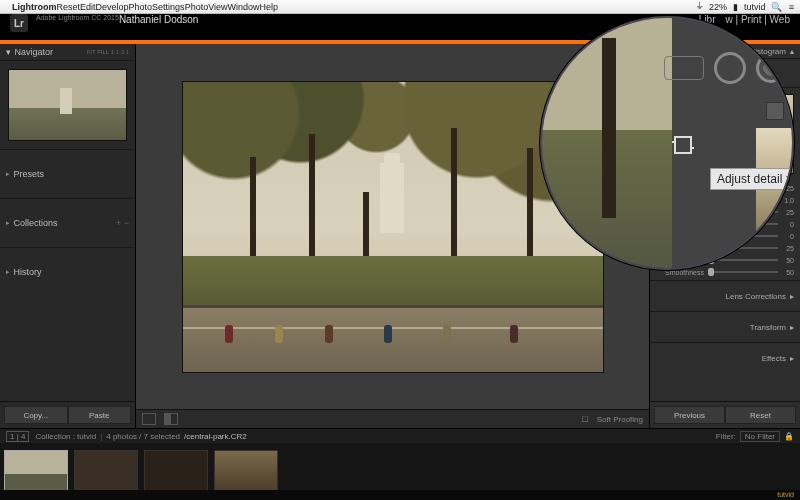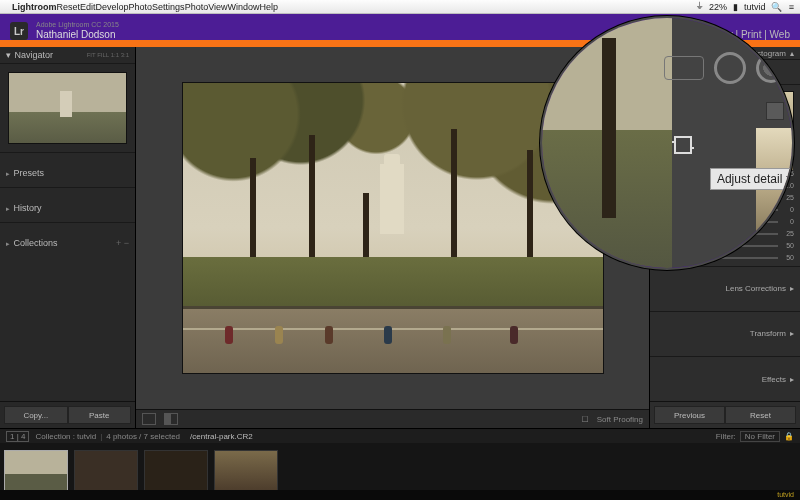--- a/index.html
+++ b/index.html
@@ -1,35 +1,35 @@
 <!DOCTYPE html>
 <html><head>
 <meta charset="utf-8">
 <style>
 html,body{margin:0;padding:0;width:800px;height:500px;background:#000;font-family:"Helvetica Neue",Arial,sans-serif;overflow:hidden;font-size:10px;color:#aaa}
 .mac-bar{height:13px;background:linear-gradient(#fdfdfd,#e8e8e8);border-bottom:1px solid #bdbdbd;display:flex;align-items:center;padding:0 6px;color:#222;font-size:9px}
 .mac-bar .apple{font-size:10px;margin-right:6px}
 .mac-bar .mb-item{}
 .mac-bar .mb-right{margin-left:auto;display:flex;align-items:center;gap:6px}
 .lr{height:487px;background:#1a1a1a;display:flex;flex-direction:column}
-.lr-header{height:26px;background:#4c1d95;border-bottom:7px solid #f97316;display:flex;align-items:flex-end;padding:0 10px}
+.lr-header{height:26px;background:#000000;border-bottom:4px solid #f97316;display:flex;align-items:flex-start;padding:0 10px}
 .lr-logo{width:18px;height:18px;background:#2a2a2a;border-radius:3px;display:flex;align-items:center;justify-content:center;color:#c9c9c9;font-size:10px;font-weight:600;margin-right:8px}
-.lr-title{display:flex;flex-direction:column;line-height:1.1}
+.lr-title{display:flex;flex-direction:row;line-height:1.1}
 .lr-title .sub{font-size:7px;color:#888}
 .lr-title .main{font-size:10px;color:#ddd}
 .lr-modules{margin-left:auto;display:flex;gap:10px;font-size:10px;color:#bbb}
 .lr-modules span{cursor:default}
 .lr-body{flex:1;display:flex;min-height:0}
 .lpanel{width:135px;background:#282828;border-right:1px solid #000;display:flex;flex-direction:column}
 .rpanel{width:150px;background:#2d2d2d;border-left:1px solid #000;display:flex;flex-direction:column}
 .center{flex:1;background:#3b3b3b;display:flex;flex-direction:column;min-width:0}
 .nav-head{height:16px;display:flex;align-items:center;padding:0 6px;color:#bbb;font-size:9px;border-bottom:1px solid #191919}
 .nav-thumb{margin:8px;height:70px;background:linear-gradient(180deg,#b8b29a 0,#b8b29a 55%,#6f7254 55%,#5a5c45 100%);border:1px solid #111;position:relative}
 .nav-thumb::after{content:"";position:absolute;left:44%;top:26%;width:12px;height:26px;background:#d4cdb8}
-.l-sec{height:16px;display:flex;align-items:flex-end;padding:9px 6px;color:#bbb;font-size:9px;border-top:1px solid #191919}
+.l-sec{height:16px;display:flex;align-items:center;padding:16px 6px;color:#bbb;font-size:9px;border-top:1px solid #191919}
 .l-sec .tri{margin-right:4px;font-size:7px;color:#888}
 .btnrow{margin-top:auto;display:flex;gap:0;padding:4px;border-top:1px solid #111}
 .btnrow .b{flex:1;height:16px;background:#3a3a3a;border:1px solid #222;display:flex;align-items:center;justify-content:center;font-size:8px;color:#bbb}
 .preview-wrap{flex:1;display:flex;align-items:center;justify-content:center;padding:10px}
 .preview{width:420px;height:290px;background:#73694f;position:relative;overflow:hidden;border:1px solid #111}
 .sky{position:absolute;inset:0;background:linear-gradient(180deg,#cfc9b4 0,#d8d1bc 50%,#cfc5aa 70%,#bfb893 100%)}
 .building{position:absolute;left:47%;top:28%;width:24px;height:70px;background:#e1dac4}
 .building::before{content:"";position:absolute;left:4px;top:-10px;width:16px;height:12px;background:#e1dac4;border-radius:3px 3px 0 0}
 .trees{position:absolute;left:0;right:0;top:0;height:60%;background:
  radial-gradient(circle at 12% 18%,#5b5a32 16%,transparent 17%),
@@ -53,21 +53,21 @@
 .rp-rect{width:26px;height:14px;border:1px solid #666;border-radius:3px}
 .detail-box{margin:6px;border:1px solid #111;background:#353535;height:78px;position:relative}
 .detail-box .crop{position:absolute;left:4px;top:6px;width:10px;height:10px;border:1px solid #ccc}
 .detail-box .zm{position:absolute;right:0;top:0;width:38px;height:78px;background:linear-gradient(#d4c9a8,#8a7c5c)}
 .sliders{padding:2px 6px;font-size:7px;color:#999}
 .sld{display:flex;align-items:center;height:12px}
 .sld .lab{width:48px;text-align:right;padding-right:4px}
 .sld .track{flex:1;height:2px;background:#555;position:relative}
 .sld .track::after{content:"";position:absolute;top:-3px;width:6px;height:8px;background:#aaa;border-radius:2px}
 .sld .val{width:16px;text-align:right}
-.rp-acc{height:14px;display:flex;align-items:center;justify-content:flex-end;padding:16px 6px;font-size:8px;color:#aaa;border-top:1px solid #191919}
+.rp-acc{height:14px;display:flex;align-items:center;justify-content:flex-end;padding:8px 6px;font-size:8px;color:#aaa;border-top:1px solid #191919}
 .statusbar{height:14px;background:#1d1d1d;border-top:1px solid #000;display:flex;align-items:center;padding:0 6px;font-size:8px;color:#888}
 .statusbar .sep{margin:0 4px;color:#555}
 .filmstrip{height:50px;background:#151515;display:flex;align-items:center;padding:4px;gap:6px}
 .fs-thumb{width:62px;height:42px;border:1px solid #333;background:#4a4030;position:relative}
 .fs-thumb.sel{border:1px solid #aaa}
 .magnifier{position:absolute;left:540px;top:16px;width:250px;height:250px;border-radius:50%;border:2px solid #4a4a4a;background:#4c1d95;overflow:hidden;box-shadow:0 0 0 1px #000}
 .magnifier .m-right{position:absolute;right:0;top:0;width:120px;height:250px;background:#434343}
 .magnifier .m-orig{position:absolute;right:6px;top:6px;font-size:14px;color:#cfcfcf}
 .magnifier .m-row{position:absolute;right:6px;top:34px;display:flex;gap:10px;align-items:center}
 .magnifier .m-rect{width:38px;height:22px;border:1px solid #777;border-radius:4px}
@@ -132,26 +132,26 @@
         <span>Navigator</span>
         <span style="margin-left:auto;font-size:6px;color:#666">FIT   FILL   1:1   3:1</span>
       </div>
       <div class="nav-thumb"></div>
       <div class="l-sec">
           <span class="tri">▸</span>
           <span>Presets</span>
         </div>
       <div class="l-sec">
           <span class="tri">▸</span>
-          <span>History</span>
+          <span>Collections</span>
+          <span style="margin-left:auto;color:#666">+ −</span>
         </div>
       <div class="l-sec">
           <span class="tri">▸</span>
-          <span>Collections</span>
-          <span style="margin-left:auto;color:#666">+ −</span>
+          <span>History</span>
         </div>
       <div class="btnrow">
         <div class="b">Copy...</div>
         <div class="b">Paste</div>
       </div>
     </div>
 
     <div class="center">
       <div class="preview-wrap">
         <div class="preview">
@@ -256,21 +256,21 @@
       </div>
     </div>
   </div>
 
   <div class="statusbar">
     <span style="border:1px solid #555;padding:0 3px;margin-right:6px">1 | 4</span>
     <span>Collection :</span>
     <span style="margin-left:2px">tutvid</span>
     <span class="sep">|</span>
     <span>4 photos / 7 selected</span>
-    <span style="margin-left:10px;color:#bbb">/central-park.CR2</span>
+    <span style="margin-left:4px;color:#bbb">/central-park.CR2</span>
     <span style="margin-left:auto">Filter:</span>
     <span style="margin-left:4px;border:1px solid #444;padding:0 4px">No Filter</span>
     <span style="margin-left:4px">🔒</span>
   </div>
 
   <div class="filmstrip">
     <div class="fs-thumb sel" style="background:linear-gradient(#b8b29a 55%,#5a5c45 55%)"></div>
     <div class="fs-thumb" style="background:#3a2f25"></div>
     <div class="fs-thumb" style="background:#2a2218"></div>
     <div class="fs-thumb" style="background:linear-gradient(#7a6a4a,#4a3a2a)"></div>

